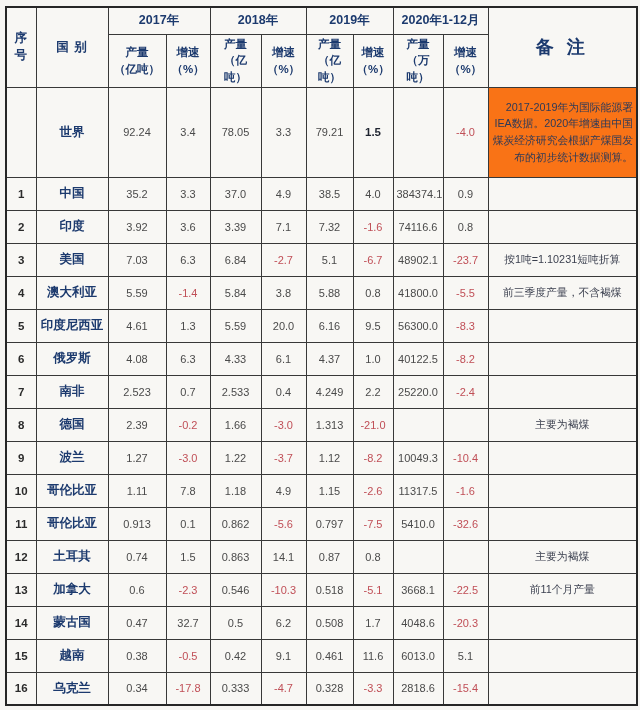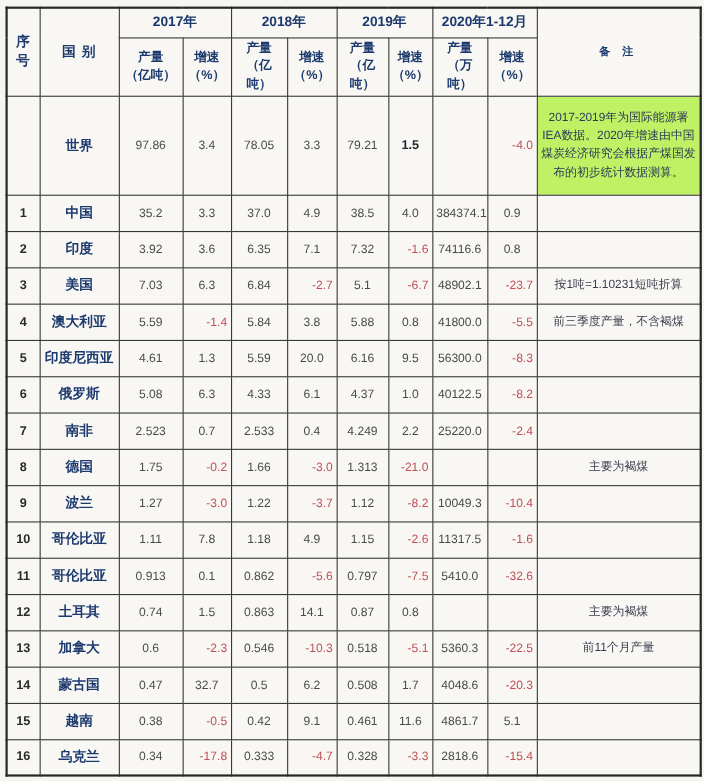--- a/index.html
+++ b/index.html
@@ -48,53 +48,54 @@
     padding: 0 1px;
   }
   th.corner {
     color: #1c3a6e;
     font-size: 12.5px;
     font-weight: bold;
     letter-spacing: 1px;
   }
   th.note-head {
     color: #1c3a6e;
-    font-size: 10px;
+    font-size: 18px;
     font-weight: bold;
     letter-spacing: 4px;
   }
   tbody tr { height: 33px; }
   tbody tr.tall { height: 90px; }
   td.row-number {
     color: #2b2b2b;
     font-size: 11.5px;
     font-weight: bold;
   }
   td.country {
     color: #1c3a6e;
     font-size: 12.5px;
     font-weight: bold;
     margin-top: 24px;
   }
   td.value {
     color: #4a4a4a;
     font-size: 11px;
   }
-  td.value.neg { color: #c04f57; text-align: right; }
+  td.value.neg { color: #c04f57; }
   td.value.bolded { color: #1f2430; font-weight: bold; font-size: 11.5px; }
   td.note {
     text-align: left;
     color: #3a3f4e;
     font-size: 10.8px;
     line-height: 1.55;
     padding: 2px 4px;
   }
   tr.tall td.note {
-    background: #bef264;
+    background: #f97316;
     color: #2e3a58;
+    text-align: right;
   }
 </style>
 </head>
 <body>
 
 <div class="page">
   <table class="prod">
     <colgroup>
       <col style="width:30px">
       <col style="width:72px">
@@ -134,21 +135,21 @@
         <th class="unit">产量
 （万吨）</th>
         <th class="unit">增速
 （%）</th>
       </tr>
     </thead>
     <tbody>
         <tr class="tall">
           <td class="row-number"></td>
           <td class="country">世界</td>
-          <td class="value">97.86</td>
+          <td class="value">92.24</td>
           <td class="value">3.4</td>
           <td class="value">78.05</td>
           <td class="value">3.3</td>
           <td class="value">79.21</td>
           <td class="value bolded">1.5</td>
           <td class="value"></td>
           <td class="value neg">-4.0</td>
           <td class="note">2017-2019年为国际能源署IEA数据。2020年增速由中国煤炭经济研究会根据产煤国发布的初步统计数据测算。</td>
         </tr>
         <tr>
@@ -162,21 +163,21 @@
           <td class="value">4.0</td>
           <td class="value">384374.1</td>
           <td class="value">0.9</td>
           <td class="note"></td>
         </tr>
         <tr>
           <td class="row-number">2</td>
           <td class="country">印度</td>
           <td class="value">3.92</td>
           <td class="value">3.6</td>
-          <td class="value">6.35</td>
+          <td class="value">3.39</td>
           <td class="value">7.1</td>
           <td class="value">7.32</td>
           <td class="value neg">-1.6</td>
           <td class="value">74116.6</td>
           <td class="value">0.8</td>
           <td class="note"></td>
         </tr>
         <tr>
           <td class="row-number">3</td>
           <td class="country">美国</td>
@@ -212,21 +213,21 @@
           <td class="value">20.0</td>
           <td class="value">6.16</td>
           <td class="value">9.5</td>
           <td class="value">56300.0</td>
           <td class="value neg">-8.3</td>
           <td class="note"></td>
         </tr>
         <tr>
           <td class="row-number">6</td>
           <td class="country">俄罗斯</td>
-          <td class="value">5.08</td>
+          <td class="value">4.08</td>
           <td class="value">6.3</td>
           <td class="value">4.33</td>
           <td class="value">6.1</td>
           <td class="value">4.37</td>
           <td class="value">1.0</td>
           <td class="value">40122.5</td>
           <td class="value neg">-8.2</td>
           <td class="note"></td>
         </tr>
         <tr>
@@ -238,21 +239,21 @@
           <td class="value">0.4</td>
           <td class="value">4.249</td>
           <td class="value">2.2</td>
           <td class="value">25220.0</td>
           <td class="value neg">-2.4</td>
           <td class="note"></td>
         </tr>
         <tr>
           <td class="row-number">8</td>
           <td class="country">德国</td>
-          <td class="value">1.75</td>
+          <td class="value">2.39</td>
           <td class="value neg">-0.2</td>
           <td class="value">1.66</td>
           <td class="value neg">-3.0</td>
           <td class="value">1.313</td>
           <td class="value neg">-21.0</td>
           <td class="value"></td>
           <td class="value"></td>
           <td class="note">主要为褐煤</td>
         </tr>
         <tr>
@@ -309,21 +310,21 @@
         </tr>
         <tr>
           <td class="row-number">13</td>
           <td class="country">加拿大</td>
           <td class="value">0.6</td>
           <td class="value neg">-2.3</td>
           <td class="value">0.546</td>
           <td class="value neg">-10.3</td>
           <td class="value">0.518</td>
           <td class="value neg">-5.1</td>
-          <td class="value">5360.3</td>
+          <td class="value">3668.1</td>
           <td class="value neg">-22.5</td>
           <td class="note">前11个月产量</td>
         </tr>
         <tr>
           <td class="row-number">14</td>
           <td class="country">蒙古国</td>
           <td class="value">0.47</td>
           <td class="value">32.7</td>
           <td class="value">0.5</td>
           <td class="value">6.2</td>
@@ -335,21 +336,21 @@
         </tr>
         <tr>
           <td class="row-number">15</td>
           <td class="country">越南</td>
           <td class="value">0.38</td>
           <td class="value neg">-0.5</td>
           <td class="value">0.42</td>
           <td class="value">9.1</td>
           <td class="value">0.461</td>
           <td class="value">11.6</td>
-          <td class="value">4861.7</td>
+          <td class="value">6013.0</td>
           <td class="value">5.1</td>
           <td class="note"></td>
         </tr>
         <tr>
           <td class="row-number">16</td>
           <td class="country">乌克兰</td>
           <td class="value">0.34</td>
           <td class="value neg">-17.8</td>
           <td class="value">0.333</td>
           <td class="value neg">-4.7</td>

